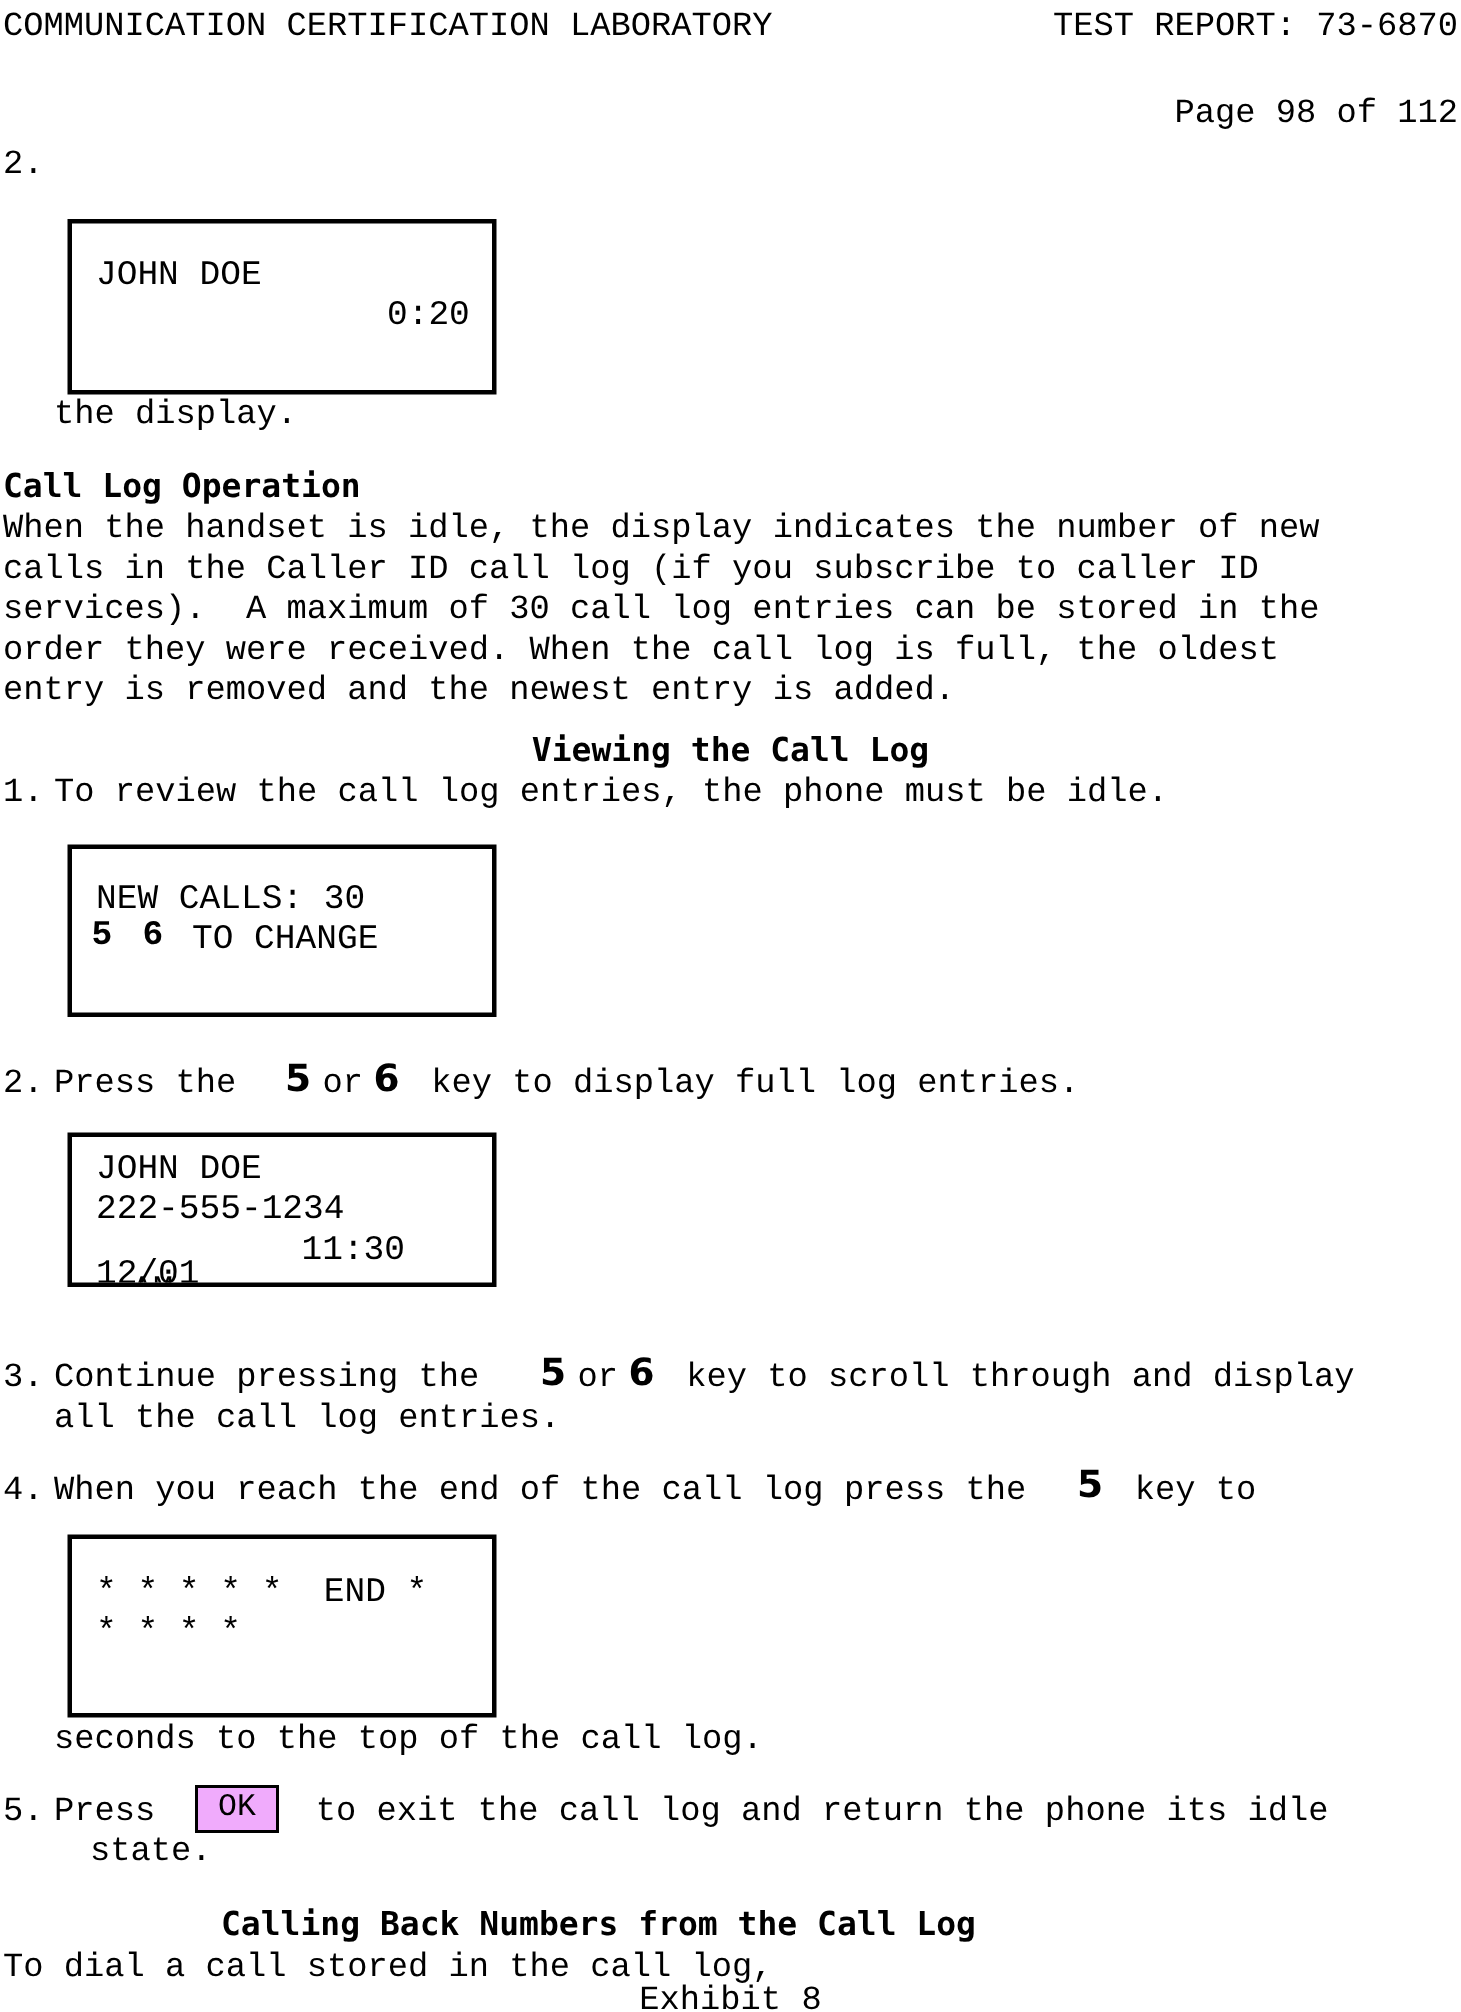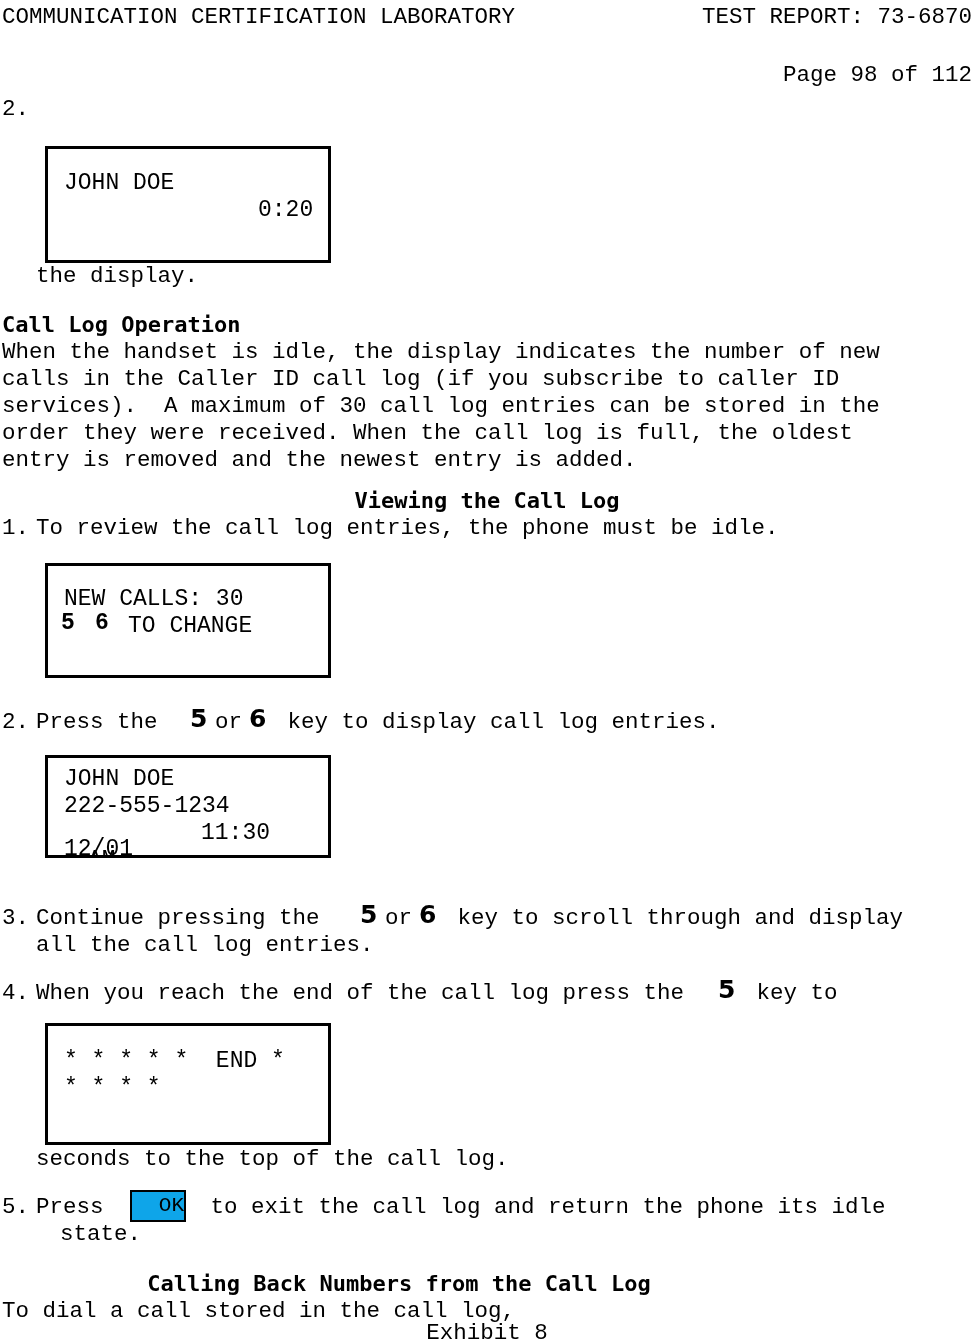--- a/index.html
+++ b/index.html
@@ -81,26 +81,26 @@
     font-family: "Liberation Mono", "DejaVu Sans Mono", monospace;
     font-size: 23px;
     line-height: 27px;
   }
 
   
   .okbox {
     position: absolute;
     border: 2px solid #000;
     box-sizing: border-box;
-    text-align: right;
+    text-align: center;
     white-space: pre;
     font-family: "Liberation Mono", "DejaVu Sans Mono", monospace;
     font-size: 21px;
     line-height: 26px;
-    background: #0ea5e9;
+    background: #f0abfc;
   }
 </style>
 </head>
 <body>
 
 <div class="page">
 
   <div class="hdr-row hdr-left">COMMUNICATION CERTIFICATION LABORATORY</div>
   <div class="hdr-row hdr-right">TEST REPORT: 73-6870</div>
   <div class="hdr-row hdr-right3">Page 98 of 112</div>
@@ -132,21 +132,21 @@
     <div class="lcd-line key" style="left:13px; top:44px;">5</div>
     <div class="lcd-line key" style="left:47px; top:44px;">6</div>
     <div class="lcd-line" style="left:80px; top:47px;">TO CHANGE</div>
   </div>
 
   <div class="ln bodytext" style="left:2px; top:709px;">2.</div>
   <div class="ln bodytext" style="left:36px; top:709px;">Press the </div>
   <div class="ln key" style="left:190px; top:705px;">5</div>
   <div class="ln bodytext" style="left:215px; top:709px;">or </div>
   <div class="ln key" style="left:249px; top:705px;">6</div>
-  <div class="ln bodytext" style="left:274px; top:709px;"> key to display call log entries.</div>
+  <div class="ln bodytext" style="left:274px; top:709px;"> key to display full log entries.</div>
 
   <div class="lcd" style="left:45px; top:755px; width:286px; height:103px;">
     <div class="lcd-line" style="left:16px; top:8px;">JOHN DOE</div>
     <div class="lcd-line" style="left:16px; top:35px;">222-555-1234</div>
     <div class="lcd-line" style="left:16px; top:78px;">12/01</div>
     <div class="lcd-line" style="left:153px; top:62px;">11:30</div>
     <div class="lcd-line" style="left:40px; top:89px;">AM</div>
   </div>
 
   <div class="ln bodytext" style="left:2px; top:905px;">3.</div>

